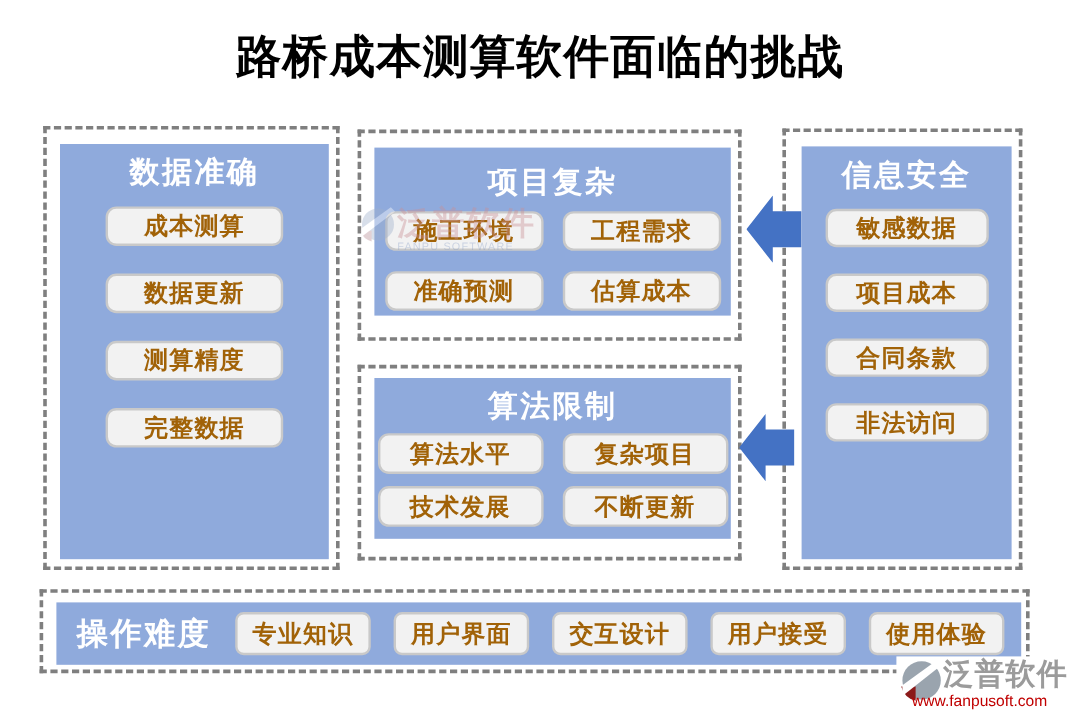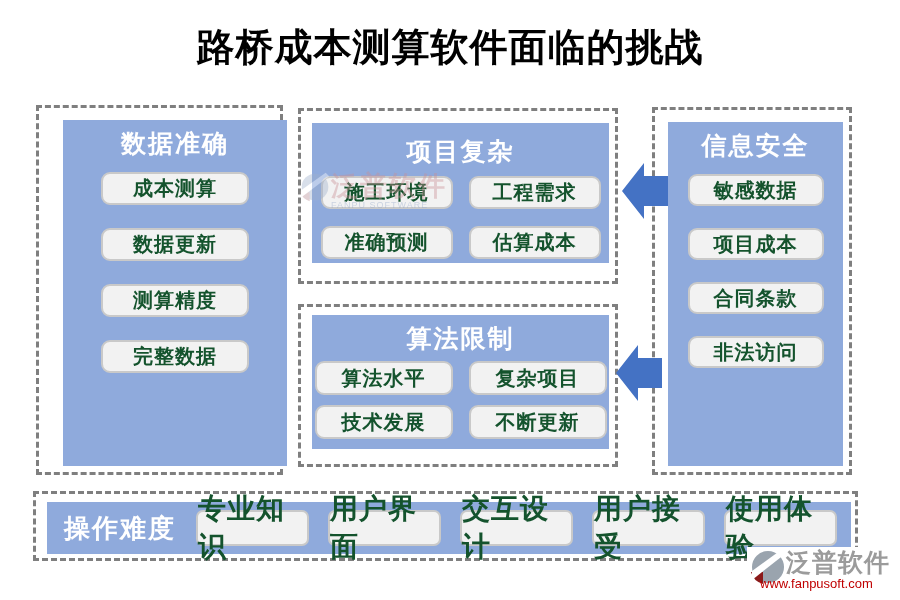--- a/index.html
+++ b/index.html
@@ -34,37 +34,37 @@
   .group-right  { left: 652px; top: 107px; width: 200px; height: 368px; }
   .group-bottom { left: 33px;  top: 491px; width: 825px; height: 70px; }
 
   .panel {
     position: absolute;
     background: #8FAADC;
     display: flex;
     flex-direction: column;
     align-items: center;
   }
-  .panel-left   { left: 24px; top: 12px; width: 224px; height: 346px; }
+  .panel-left   { left: 11px; top: 12px; width: 224px; height: 346px; }
   .panel-midtop { left: 11px; top: 12px; width: 297px; height: 140px; justify-content: center; }
   .panel-midbot { left: 11px; top: 8px;  width: 297px; height: 134px; }
   .panel-right  { left: 13px; top: 12px; width: 175px; height: 344px; }
 
   .panel-header {
     margin-top: 7px;
     font-size: 25px;
     font-weight: bold;
     color: #ffffff;
     letter-spacing: 2px;
   }
   .btn {
     background: #F2F2F2;
     border: 2px solid #C9C9C9;
     border-radius: 9px;
-    color: #14532d;
+    color: #a16207;
     font-weight: bold;
     display: flex;
     align-items: center;
     justify-content: center;
     font-size: 20px;
     letter-spacing: 1px;
   }
   .col-items {
     display: flex;
     flex-direction: column;
@@ -99,21 +99,21 @@
     font-size: 26px;
     font-weight: bold;
     color: #ffffff;
     letter-spacing: 2px;
   }
   .bottom-items {
     display: flex;
     gap: 19px;
     margin-left: 20px;
   }
-  .bottom-items .btn { width: 113px; height: 36px; border-radius: 7px; font-size: 28px; }
+  .bottom-items .btn { width: 113px; height: 36px; border-radius: 7px; font-size: 20px; }
 
   .arrow-left {
     position: absolute;
     width: 46px;
     height: 56px;
   }
   .arrow-1 { left: 622px; top: 163px; }
   .arrow-2 { left: 616px; top: 345px; }
 
   .watermark {

